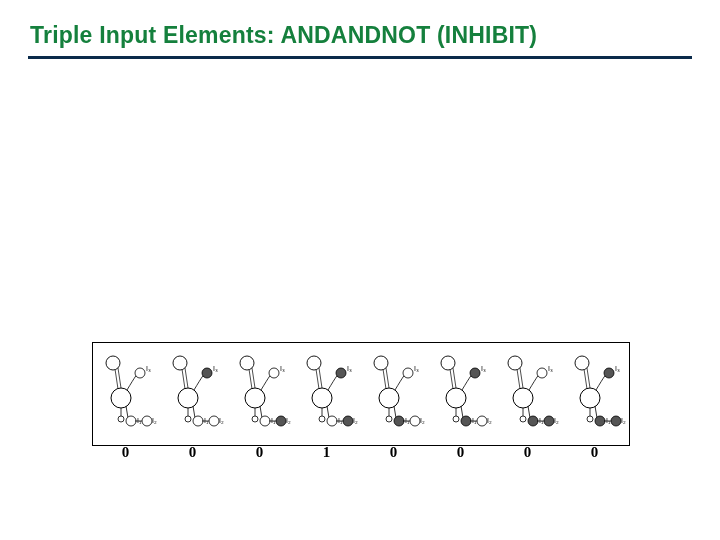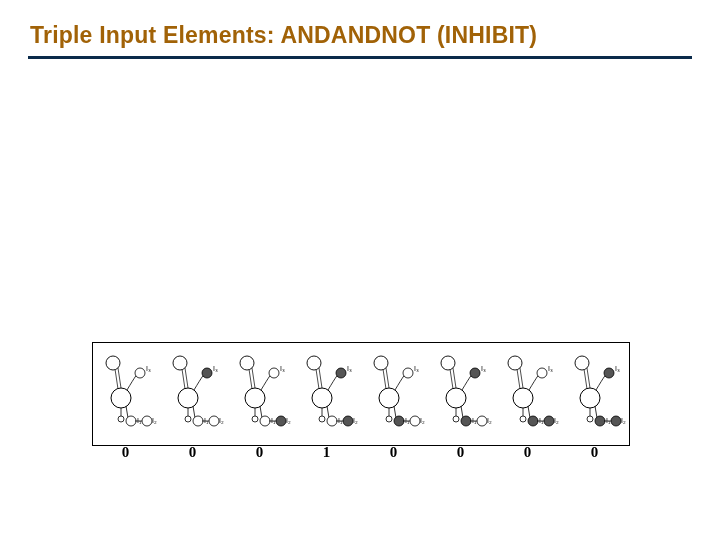--- a/index.html
+++ b/index.html
@@ -16,21 +16,21 @@
     height: 540px;
     position: relative;
     box-sizing: border-box;
   }
   .title {
     position: absolute;
     left: 30px;
     top: 22px;
     font-size: 23px;
     font-weight: bold;
-    color: #a16207;
+    color: #15803d;
     letter-spacing: 0.2px;
   }
   .rule {
     position: absolute;
     left: 28px;
     right: 28px;
     top: 56px;
     height: 0;
     border-top: 3px solid #0a2a4a;
   }

